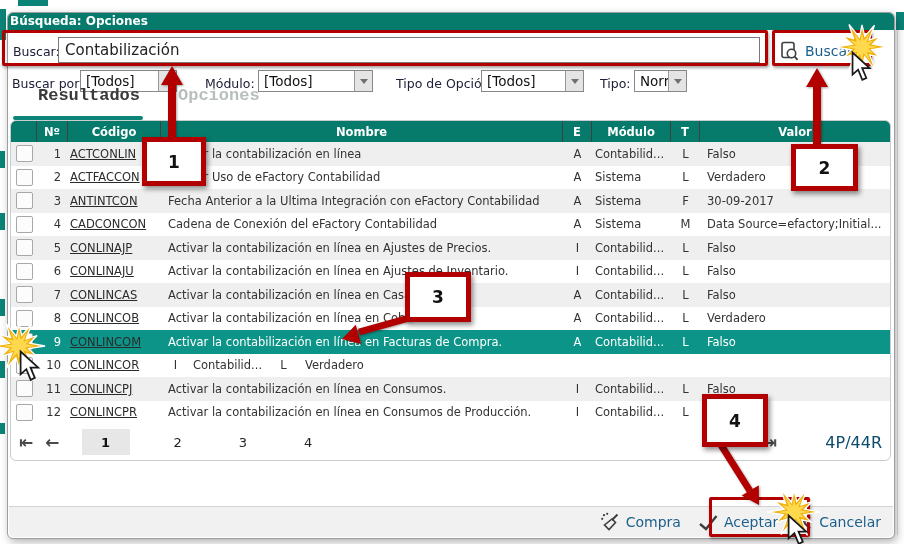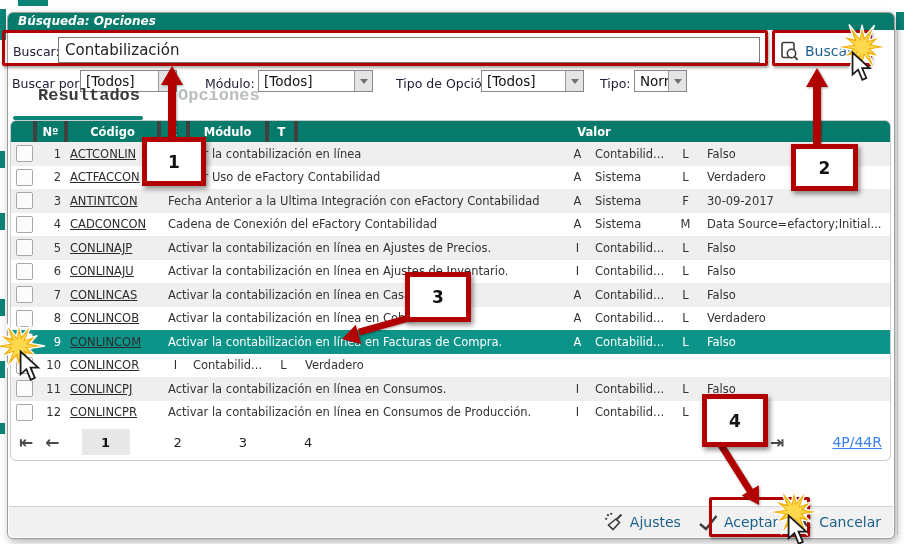--- a/index.html
+++ b/index.html
@@ -6,21 +6,21 @@
   body{width:904px;height:544px;position:relative;overflow:hidden;background:#fff;
        font-family:"DejaVu Sans","Liberation Sans",sans-serif;}
   .frag{position:absolute;background:#0B8477;}
   .edge-line{position:absolute;background:#DDDDDD;}
 
   
   .dialog{position:absolute;left:7px;top:12px;width:886px;height:525px;background:#fff;
           border:1px solid #9AA0A0;border-radius:6px;box-shadow:2px 3px 8px rgba(0,0,0,.30);}
   .titlebar{position:absolute;left:0;top:0;right:0;height:17px;background:#067B6B;
             border-radius:5px 5px 0 0;color:#fff;font-size:12px;font-weight:bold;
-            line-height:17px;padding-left:10px;box-sizing:border-box;font-style:italic;}
+            line-height:17px;padding-left:2px;box-sizing:border-box;}
 
   .search-label{position:absolute;left:5px;top:31px;font-size:12.5px;color:#20203A;}
   .search-input{position:absolute;left:50px;top:24px;width:702px;height:26px;border:1px solid #7A7A7A;
             font-size:15px;padding:0 6px;box-sizing:border-box;color:#222;font-family:inherit;background:#fff;}
   .buscar-btn{position:absolute;left:772px;top:25px;height:26px;display:flex;align-items:center;gap:5px;
             color:#1B5F8C;font-size:14px;cursor:pointer;}
 
   .filter-label{position:absolute;top:63px;font-size:12.5px;color:#20203A;white-space:nowrap;}
   .dd{position:absolute;top:57px;height:22px;border:1px solid #888;background:#fff;box-sizing:border-box;
       display:flex;align-items:stretch;cursor:pointer;}
@@ -34,21 +34,21 @@
 
   .tab{position:absolute;top:73px;font-size:17px;font-weight:bold;cursor:pointer;font-family:Liberation Mono, monospace;}
   .tab.active{left:30px;color:#3A3A3A;}
   .tab.inactive{left:170px;color:#B8BEBE;text-align:right;}
   .tab-underline{position:absolute;left:5px;top:103px;width:130px;height:4px;background:#0A8578;border-radius:2px;}
 
   .panel{position:absolute;left:2px;top:107px;width:881px;height:341px;border:1px solid #C8CCCC;
          border-radius:6px;box-sizing:border-box;overflow:hidden;background:#fff;}
   .thead{display:flex;height:21px;background:#067B6B;}
   .hc{color:#fff;font-size:11.5px;font-weight:bold;display:flex;align-items:center;justify-content:center;
-      border-right:4px solid #404040;box-sizing:border-box;}
+      border-right:1px solid #404040;box-sizing:border-box;}
   .w-cb{width:26px}.w-n{width:31px}.w-code{width:93px}.w-name{width:402px}
   .w-e{width:29px}.w-mod{width:79px}.w-t{width:29px}.w-val{flex:1;border-right:none}
 
   .trow{display:flex;height:23.5px;align-items:center;font-size:11.5px;color:#333;cursor:pointer;}
   .trow.odd{background:#EFEFEF;}
   .trow.selected{background:#0C9488;color:#fff;}
   .trow.selected a{color:#fff;}
   .c{box-sizing:border-box;white-space:nowrap;overflow:hidden;}
   .c.cb{width:26px;display:flex;justify-content:center;}
   .box{width:15px;height:15px;border:1px solid #A8A8A8;border-radius:2px;background:#FCFCFC;}
@@ -64,21 +64,21 @@
   .pager{display:flex;align-items:center;height:36px;padding:0 8px;font-size:13px;color:#222;}
   .pgicon{font-size:17px;font-weight:bold;color:#4A4A4A;cursor:pointer;}
   .pgicon.prev{margin-left:12px;}
   .pg{cursor:pointer;}
   .pg.current{width:48px;height:26px;background:#E7E7E7;display:flex;align-items:center;justify-content:center;
               margin-left:22px;font-weight:bold;color:#111;}
   .pg.p2{margin-left:44px}.pg.p3{margin-left:57px}.pg.p4{margin-left:57px}
   .pgspace{flex:1}
   .pgicon.next{margin-right:12px}
   .pgicon.last{margin-right:48px}
-  .pginfo{font-size:14px;color:#3b82f6;text-decoration:underline;}
+  .pginfo{font-size:16px;color:#0c4a6e;}
 
   .footer{position:absolute;left:1px;right:1px;bottom:1px;height:31px;background:#F1F1F1;
           border-top:1px solid #D2D2D2;border-radius:0 0 5px 5px;display:flex;align-items:center;
           justify-content:flex-end;padding-right:12px;box-sizing:border-box;}
   .fbtn{display:flex;align-items:center;gap:6px;color:#1B5F8C;font-size:14px;cursor:pointer;margin-left:17px;}
 
   
   .redbox{position:absolute;border:3px solid #B20000;border-radius:2px;
           box-shadow:1px 2px 3px rgba(0,0,0,.35);box-sizing:border-box;z-index:40;}
   #rb-search{left:2px;top:30px;width:766px;height:36px;}
@@ -155,20 +155,21 @@
 
   <span class="tab active">Resultados</span>
   <span class="tab inactive">Opciones</span>
   <div class="tab-underline"></div>
 
   <div class="panel">
     <div class="thead">
       <div class="hc w-cb"></div>
       <div class="hc w-n">Nº</div>
       <div class="hc w-code">Código</div>
+      <div class="hc w-name">Nombre</div>
       <div class="hc w-e">E</div>
       <div class="hc w-mod">Módulo</div>
       <div class="hc w-t">T</div>
       <div class="hc w-val">Valor</div>
     </div>
     <div>
         <div class="trow odd">
           <div class="c cb">
             <span class="box"></span>
           </div>
@@ -328,21 +329,21 @@
 
   <div class="footer">
     <div class="fbtn">
       <svg width="20" height="20" viewBox="0 0 20 20">
         <line x1="17.5" y1="2.5" x2="12" y2="8" stroke="#3D3D3D" stroke-width="2"></line>
         <polygon points="12,7 15.5,10.5 9,17.5 4.5,13" fill="none" stroke="#3D3D3D" stroke-width="1.6"></polygon>
         <circle cx="4" cy="3.2" r="1.1" fill="#3D3D3D"></circle>
         <circle cx="7.2" cy="1.8" r="1.1" fill="#3D3D3D"></circle>
         <circle cx="2.2" cy="6.8" r="1.1" fill="#3D3D3D"></circle>
       </svg>
-      <span>Ajustes</span>
+      <span>Compra</span>
     </div>
     <div class="fbtn">
       <svg width="20" height="20" viewBox="0 0 20 20">
         <polyline points="2,12 8,17 18.5,4" fill="none" stroke="#3D3D3D" stroke-width="2.3"></polyline>
       </svg>
       <span>Aceptar</span>
     </div>
     <div class="fbtn">
       <svg width="18" height="18" viewBox="0 0 18 18">
         <line x1="3" y1="3.5" x2="15" y2="15.5" stroke="#3D3D3D" stroke-width="2.3"></line>

